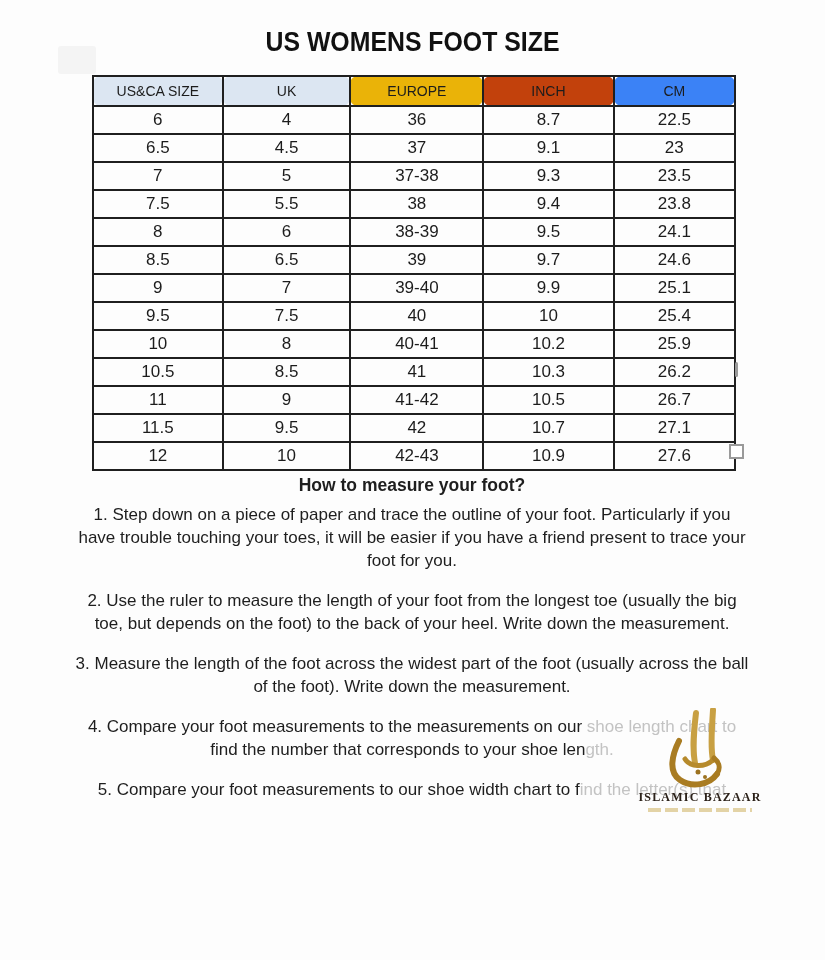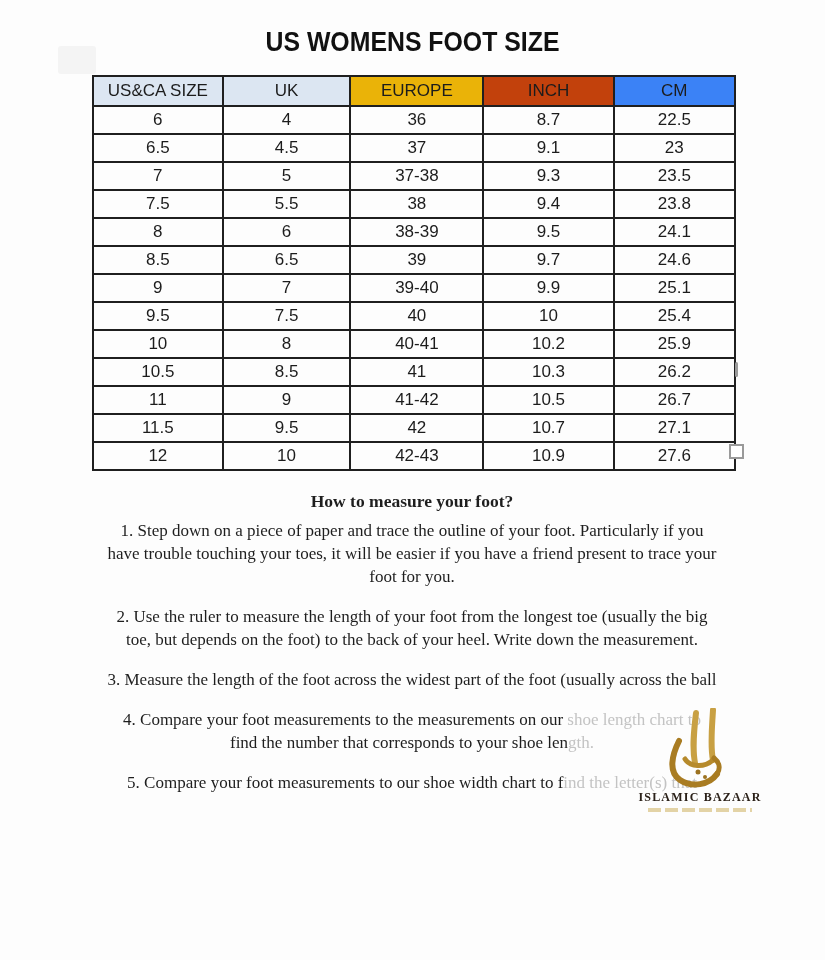--- a/index.html
+++ b/index.html
@@ -20,32 +20,32 @@
   table.size-table{
     position:absolute;left:92px;top:75px;width:644px;
     border-collapse:collapse;table-layout:fixed;
     font-size:17px;color:#1c1c1c;
   }
   table.size-table th, table.size-table td{
     border:2px solid #1f1f1f;text-align:center;padding:0;
     font-weight:normal;height:26px;line-height:26px;
     white-space:nowrap;overflow:hidden;
   }
-  table.size-table thead th{background:#dce6f2;height:28px;line-height:28px;font-size:17px;}
+  table.size-table thead th{background:#dce6f2;height:28px;line-height:28px;font-size:14px;border-radius:8px;}
   .resize-square{
     position:absolute;left:729px;top:444px;width:11px;height:11px;
     background:#fff;border:2px solid #9a9a9a;
   }
   .cursor-mark{
     position:absolute;left:735px;top:362px;width:3px;height:15px;
     background:#9a9a9a;border-radius:2px;
   }
   .instructions{
-    position:absolute;top:490px;left:37px;width:750px;
-    text-align:center;font-size:17px;line-height:23px;color:#1e1e1e;font-family:Liberation Serif, serif;
+    position:absolute;top:474px;left:37px;width:750px;
+    text-align:center;font-size:17px;line-height:23px;color:#1e1e1e;
   }
   .instr-heading{font-weight:bold;font-size:17.5px;margin:0 0 6px 0;}
   .step{margin:0 0 17px 0;}
   .step .line{display:block;}
   .faded{color:#c3c3c3;}
   .watermark{
     position:absolute;left:612px;top:708px;width:176px;
     text-align:center;z-index:5;
   }
   .calligraphy{display:block;margin:0 auto;}
@@ -188,20 +188,21 @@
         <span class="line"><span>1. Step down on a piece of paper and trace the outline of your foot. Particularly if you</span></span>
         <span class="line"><span>have trouble touching your toes, it will be easier if you have a friend present to trace your</span></span>
         <span class="line"><span>foot for you.</span></span>
       </div>
       <div class="step">
         <span class="line"><span>2. Use the ruler to measure the length of your foot from the longest toe (usually the big</span></span>
         <span class="line"><span>toe, but depends on the foot) to the back of your heel. Write down the measurement.</span></span>
       </div>
       <div class="step">
         <span class="line"><span>3. Measure the length of the foot across the widest part of the foot (usually across the ball</span></span>
+        <span class="line"><span>of the foot). Write down the measurement.</span></span>
       </div>
       <div class="step">
         <span class="line"><span>4. Compare your foot measurements to the measurements on our </span><span class="faded">shoe length chart to</span></span>
         <span class="line"><span>find the number that corresponds to your shoe len</span><span class="faded">gth.</span></span>
       </div>
       <div class="step">
         <span class="line"><span>5. Compare your foot measurements to our shoe width chart to f</span><span class="faded">ind the letter(s) that</span></span>
       </div>
     </div>
 </div>

